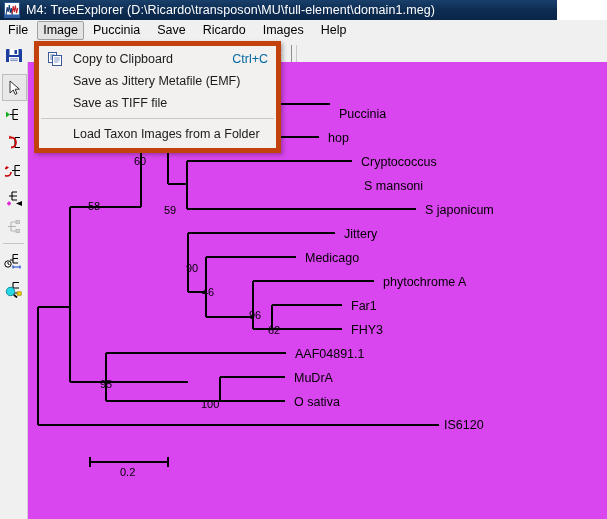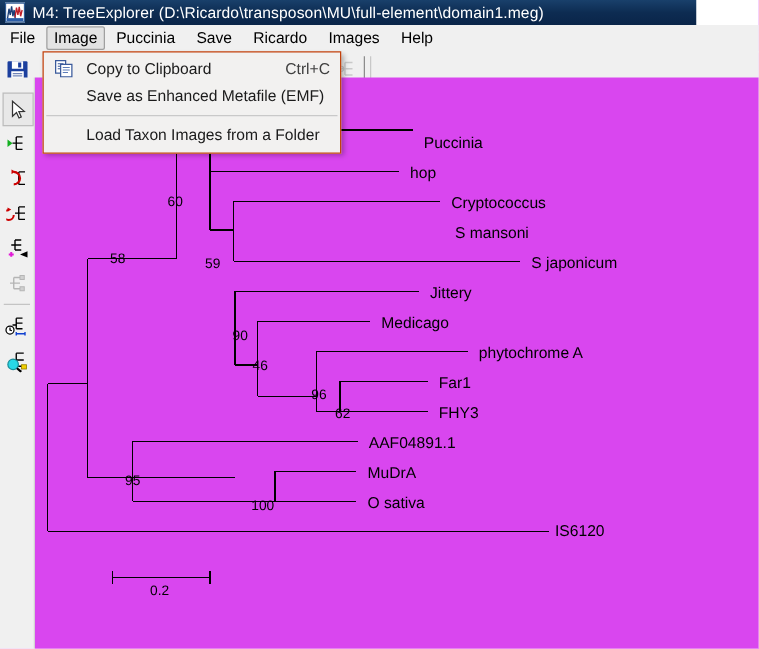--- a/index.html
+++ b/index.html
@@ -80,32 +80,32 @@
   .canvas{
     position:absolute;left:28px;top:62px;width:579px;height:457px;
     background:#d946ef;overflow:hidden;
   }
   .canvas svg{display:block;}
 
   
   .dropdown{
     position:absolute;left:34px;top:41px;width:237px;
     background:#f2f1f0;
-    border:1px solid #c2410c;
+    border:5px solid #c2410c;
     box-shadow:2px 2px 4px rgba(0,0,0,0.28);
     padding:2px 0 3px 0;
     z-index:50;
   }
   .dd-item{
     position:relative;height:22px;display:flex;align-items:center;
     font-size:12.5px;color:#1b1b1b;padding-left:34px;padding-right:8px;
     white-space:nowrap;
   }
   .dd-item .dd-label{flex:1;}
-  .dd-item .dd-accel{color:#404040;font-size:12.5px;padding-left:14px;}
+  .dd-item .dd-accel{color:#0369a1;font-size:12.5px;padding-left:14px;}
   .dd-icon{
     position:absolute;left:9px;top:4px;width:15px;height:14px;
   }
   .dd-sep{
     height:1px;background:#c9c9c9;margin:4px 2px 4px 2px;
   }
 
   
   .tx{font-family:"Liberation Sans", sans-serif;font-size:12.5px;fill:#000;}
   .bs{font-family:"Liberation Sans", sans-serif;font-size:11px;fill:#000;}
@@ -329,23 +329,26 @@
           <path d="M2.2 3 H6.8 M2.2 5 H6.8 M2.2 7 H5.4" stroke="#3a5a9b" stroke-width=".8"></path>
           <rect x="4.5" y="3.5" width="9" height="10" fill="#ffffff" stroke="#3a5a9b" stroke-width="1"></rect>
           <path d="M6.2 6 H11.8 M6.2 8 H11.8 M6.2 10 H10.4" stroke="#5d7cb8" stroke-width=".8"></path>
         </svg>
       </span>
       <span class="dd-label">Copy to Clipboard</span>
       <span class="dd-accel">Ctrl+C</span>
     </div>
 
     <div class="dd-item">
-      <span class="dd-label">Save as Enhanced Metafile (EMF)</span>
-    </div>
-
+      <span class="dd-label">Save as Jittery Metafile (EMF)</span>
+    </div>
+
+    <div class="dd-item">
+      <span class="dd-label">Save as TIFF file</span>
+    </div>
 
     <div class="dd-sep"></div>
 
     <div class="dd-item">
       <span class="dd-label">Load Taxon Images from a Folder</span>
     </div>
   </div>
 
 </div>
 

